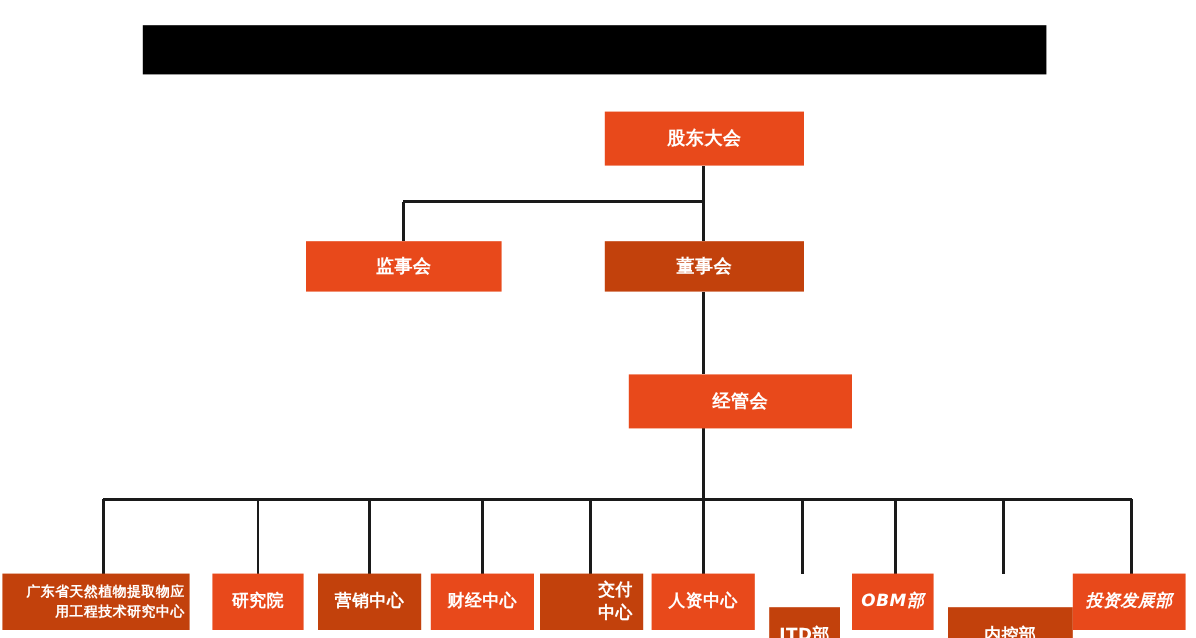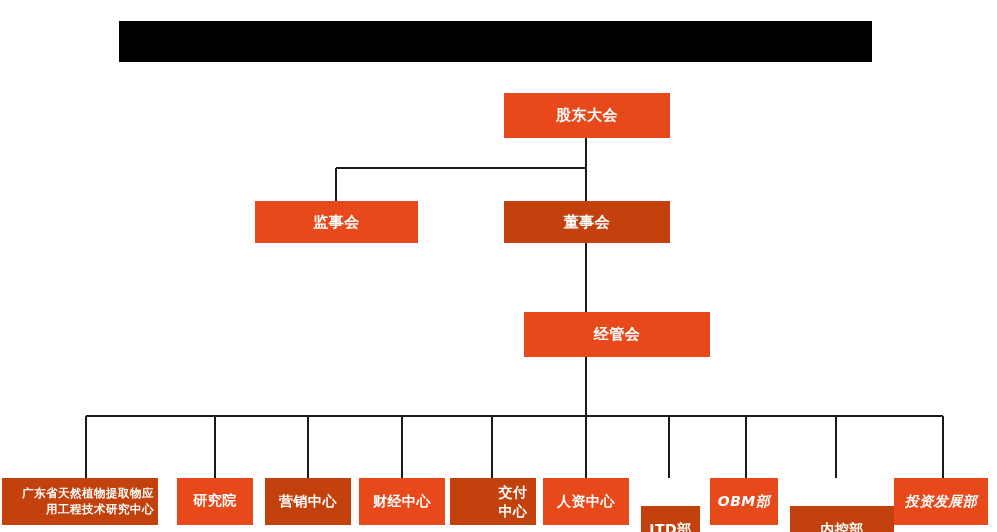--- a/index.html
+++ b/index.html
@@ -108,21 +108,21 @@
 
   <div class="node dark fs-15" style="left:524px; top:312px; width:186px; height:45px;">
     <span class="node-label">经管会</span>
   </div>
 
   <div class="node light fs-11" style="left:2px; top:478px; width:156px; height:47px;">
     <span class="node-label">广东省天然植物提取物应
 用工程技术研究中心</span>
   </div>
 
-  <div class="node dark fs-14" style="left:177px; top:478px; width:76px; height:47px;font-family:Liberation Mono, monospace;">
+  <div class="node dark fs-14" style="left:177px; top:478px; width:76px; height:47px;">
     <span class="node-label">研究院</span>
   </div>
 
   <div class="node dark fs-14" style="left:359px; top:478px; width:86px; height:47px;">
     <span class="node-label">财经中心</span>
   </div>
 
   <div class="node light fs-14" style="left:265px; top:478px; width:86px; height:47px;">
     <span class="node-label">营销中心</span>
   </div>

